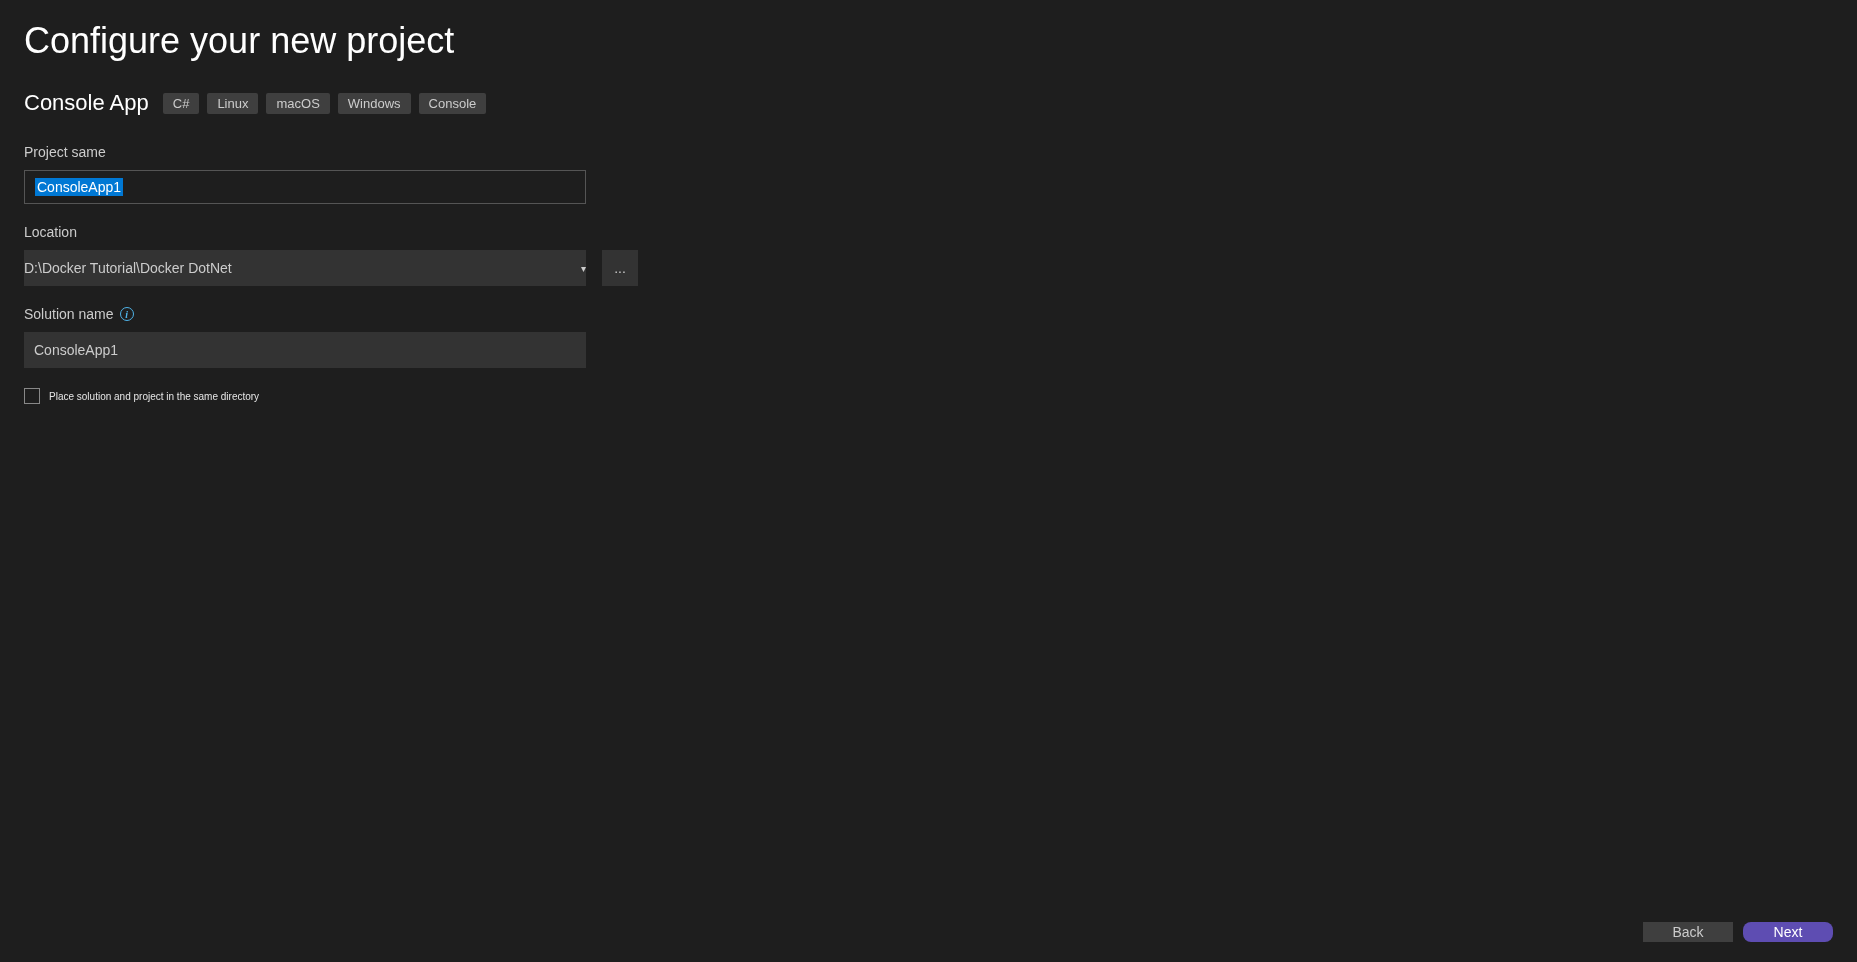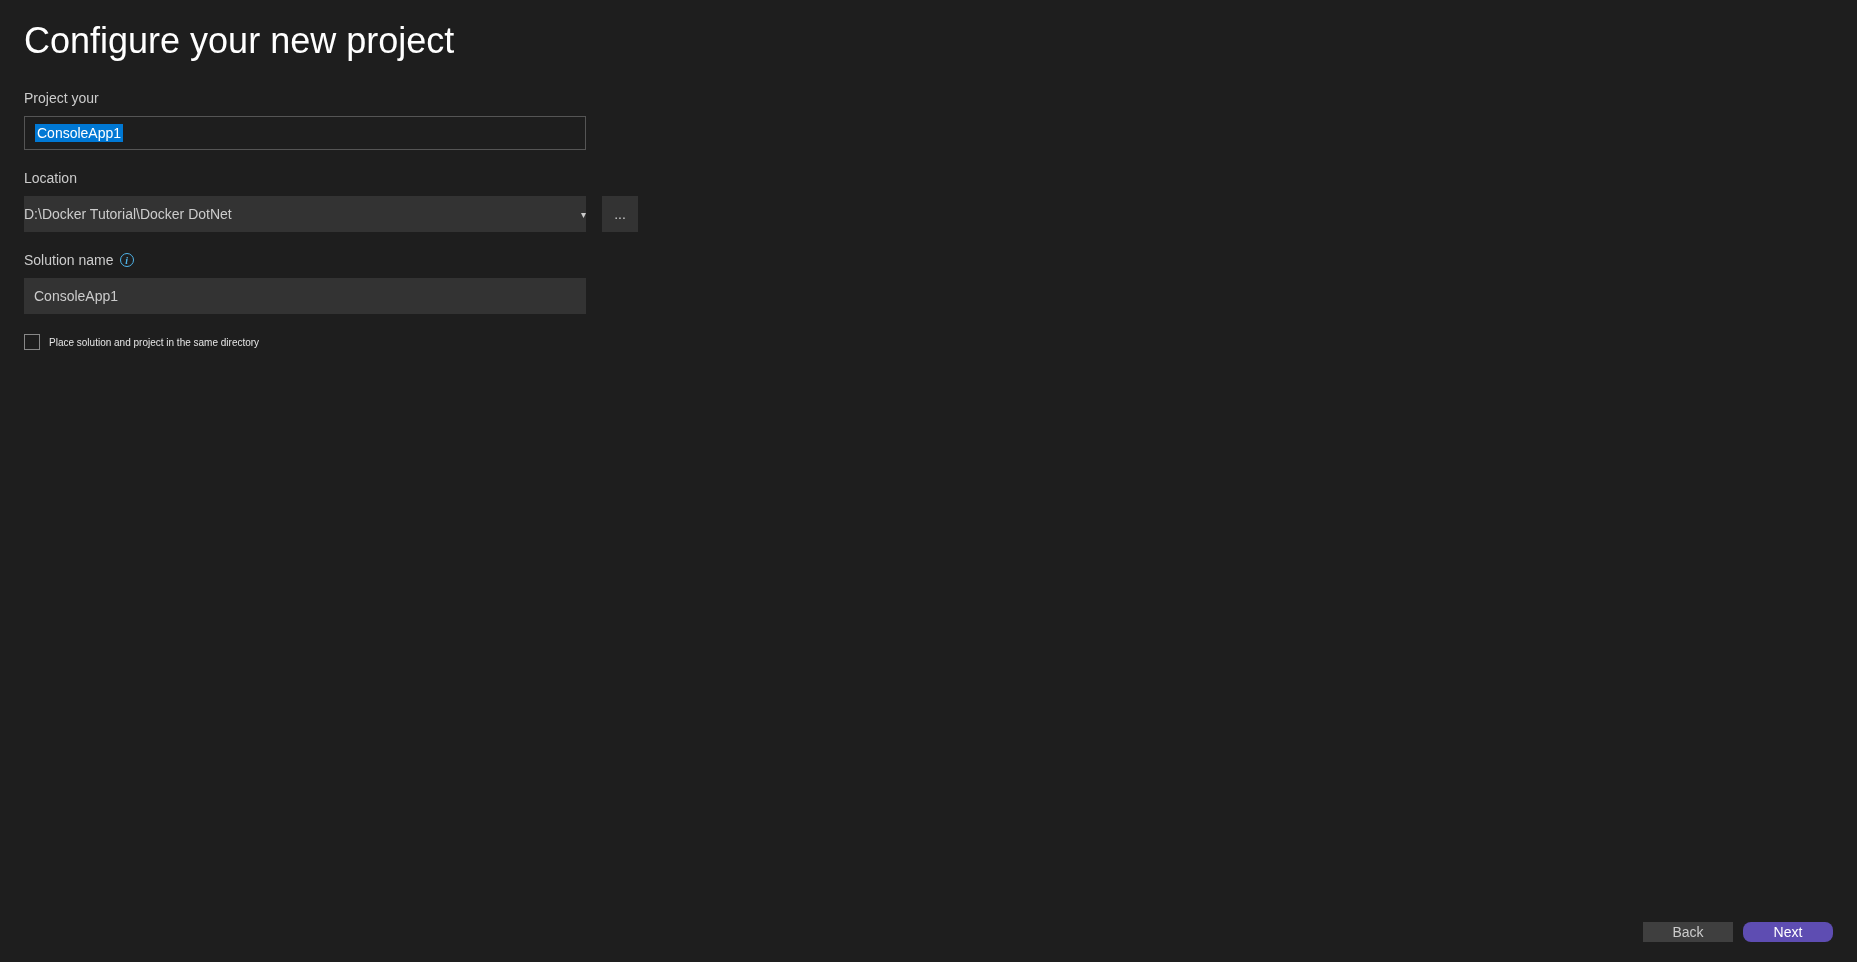--- a/index.html
+++ b/index.html
@@ -177,23 +177,33 @@
       color: #ffffff;
       padding: 1px 2px;
     }
   </style>
 </head>
 <body>
 
 <div class="content">
   <h1 class="page-title">Configure your new project</h1>
 
+  <div class="project-type-row">
+    <span class="project-type-name">Console App</span>
+    <div class="tags-wrap">
+      <span class="tag">C#</span>
+      <span class="tag">Linux</span>
+      <span class="tag">macOS</span>
+      <span class="tag">Windows</span>
+      <span class="tag">Console</span>
+    </div>
+  </div>
 
   <div class="field-group">
-    <div class="field-label">Project your</div>
+    <div class="field-label">Project same</div>
     <div class="text-input project-name-input" style="display:flex;align-items:center;">
       <span class="selected-content">ConsoleApp1</span>
     </div>
   </div>
 
   <div class="field-group">
     <div class="field-label">Location</div>
     <div class="location-row">
       <div class="dropdown">
         <span>D:\Docker Tutorial\Docker DotNet</span>

